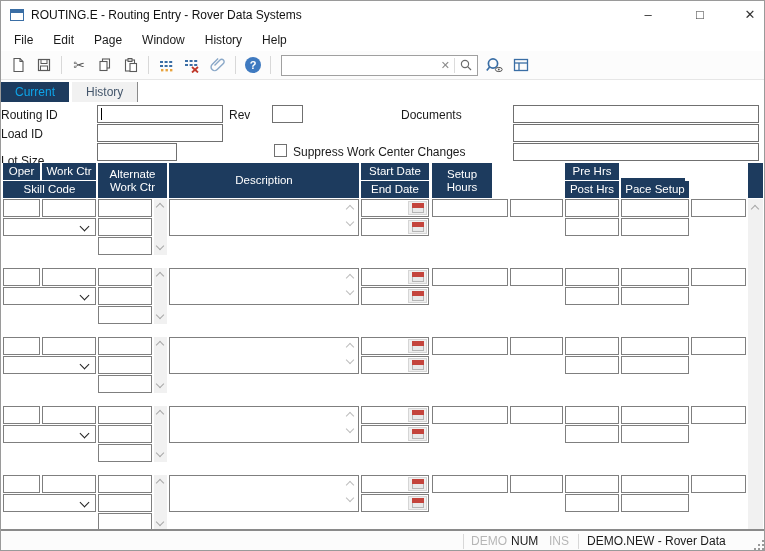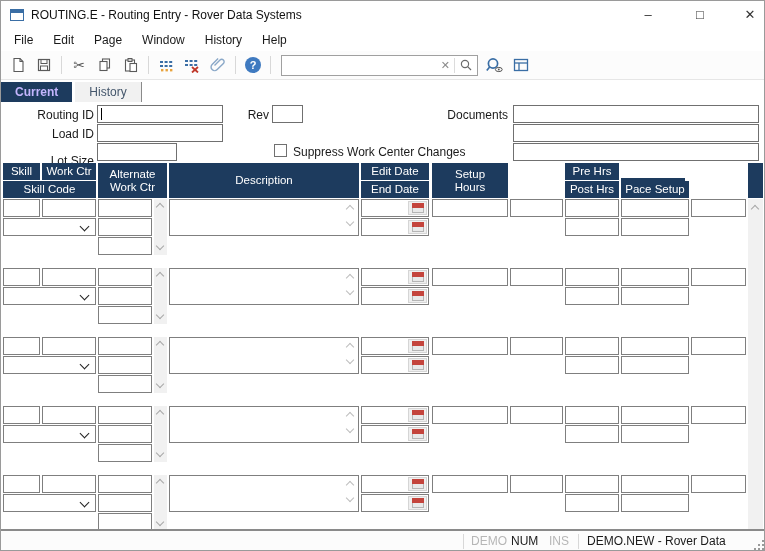--- a/index.html
+++ b/index.html
@@ -26,26 +26,26 @@
   .glyph { font-size:14px; color:#5a5a5a; }
   .searchbox { position:relative; width:197px; height:21px; border:1px solid #a0a0a0; background:#fff; margin:0 4px 0 6px; display:flex; align-items:center; }
   .searchbox input { flex:1; border:none; outline:none; height:17px; font:inherit; padding:0 4px; min-width:10px; }
   .search-clear { color:#8a8a8a; font-size:11px; padding:0 4px; }
   .search-div { width:1px; height:15px; background:#dcdcdc; }
   .help-circle { width:16px; height:16px; border-radius:50%; background:#3f7ac0; color:#fff; font-size:11px; font-weight:bold; display:flex; align-items:center; justify-content:center; }
 
   
   .tabs { position:absolute; left:0; top:81px; height:20px; display:flex; }
   .tab { height:20px; padding:0 14px; line-height:20px; font-size:12px; }
-  .tab.active { background:#1d3b5e; color:#c4b5fd;font-weight:bold; }
+  .tab.active { background:#1d3b5e; color:#0ea5e9; }
   .tab.inactive { background:#f1f1f1; color:#44566b; border-right:1px solid #8a8a8a; margin-left:3px; }
   .tab span::first-letter { text-decoration: underline; }
 
   
-  .flabel { position:absolute; height:18px; line-height:18px; text-align:right; color:#1a1a1a; }
+  .flabel { position:absolute; height:18px; line-height:18px; color:#1a1a1a; }
   .finput { position:absolute; height:18px; border:1px solid #707070; background:#fff; font:inherit; padding:0 3px; }
   .caret { position:absolute; width:1px; height:12px; background:#000; }
   .chkbox { position:absolute; width:13px; height:13px; border:1px solid #707070; background:#fff; }
 
   
   :root { --navy:#1d3b5e; }
   .grid-header { position:absolute; left:0; top:162px; width:765px; height:36px; background:#fff; }
   .hc { position:absolute; background:var(--navy); color:#fff; font-size:11.5px; line-height:1.08; display:flex; align-items:center; justify-content:center; text-align:center; }
 
   
@@ -218,28 +218,28 @@
     <input class="finput" style="left: 96px; top: 123px; width: 126px;" value="">
 
     <span class="flabel" style="left:0;top:151px;width:93px">Lot Size</span>
     <input class="finput" style="left: 96px; top: 142px; width: 80px;" value="">
 
     <span class="chkbox" style="left:273px;top:143px"></span>
     <span class="flabel" style="left:292px;top:142px;width:220px;text-align:left">Suppress Work Center Changes</span>
   </div>
 
   <div class="grid-header">
-    <div class="hc" style="left:2px;top:0;width:37px;height:17px">Skill</div>
+    <div class="hc" style="left:2px;top:0;width:37px;height:17px">Oper</div>
     <div class="hc" style="left:41px;top:0;width:54px;height:17px">Work Ctr</div>
     <div class="hc" style="left:2px;top:18px;width:93px;height:17px">Skill Code</div>
     <div class="hc" style="left:168px;top:0;width:190px;height:35px">Description</div>
     <div class="hc" style="left:97px;top:0;width:69px;height:35px">Alternate Work Ctr</div>
-    <div class="hc" style="left:360px;top:0;width:68px;height:17px">Edit Date</div>
+    <div class="hc" style="left:360px;top:0;width:68px;height:17px">Start Date</div>
     <div class="hc" style="left:360px;top:18px;width:68px;height:17px">End Date</div>
-    <div class="hc" style="left:431px;top:0;width:76px;height:35px;padding:16px 10px">Setup Hours</div>
+    <div class="hc" style="left:431px;top:0;width:60px;height:35px;padding:16px 10px">Setup Hours</div>
     <div class="hc" style="left:564px;top:0;width:54px;height:17px">Pre Hrs</div>
     <div class="hc" style="left:564px;top:18px;width:54px;height:17px">Post Hrs</div>
     <div class="hc" style="left:620px;top:15px;width:64px;height:17px">Sch Oper</div>
     <div class="hc" style="left:620px;top:18px;width:68px;height:17px">Pace Setup</div>
     <div class="hc" style="left:747px;top:0;width:15px;height:35px"></div>
   </div>
 
   <div class="grid-body">
   <div class="row-group">
     <input class="cell" style="left: 2px; top: 0px; width: 37px;">

